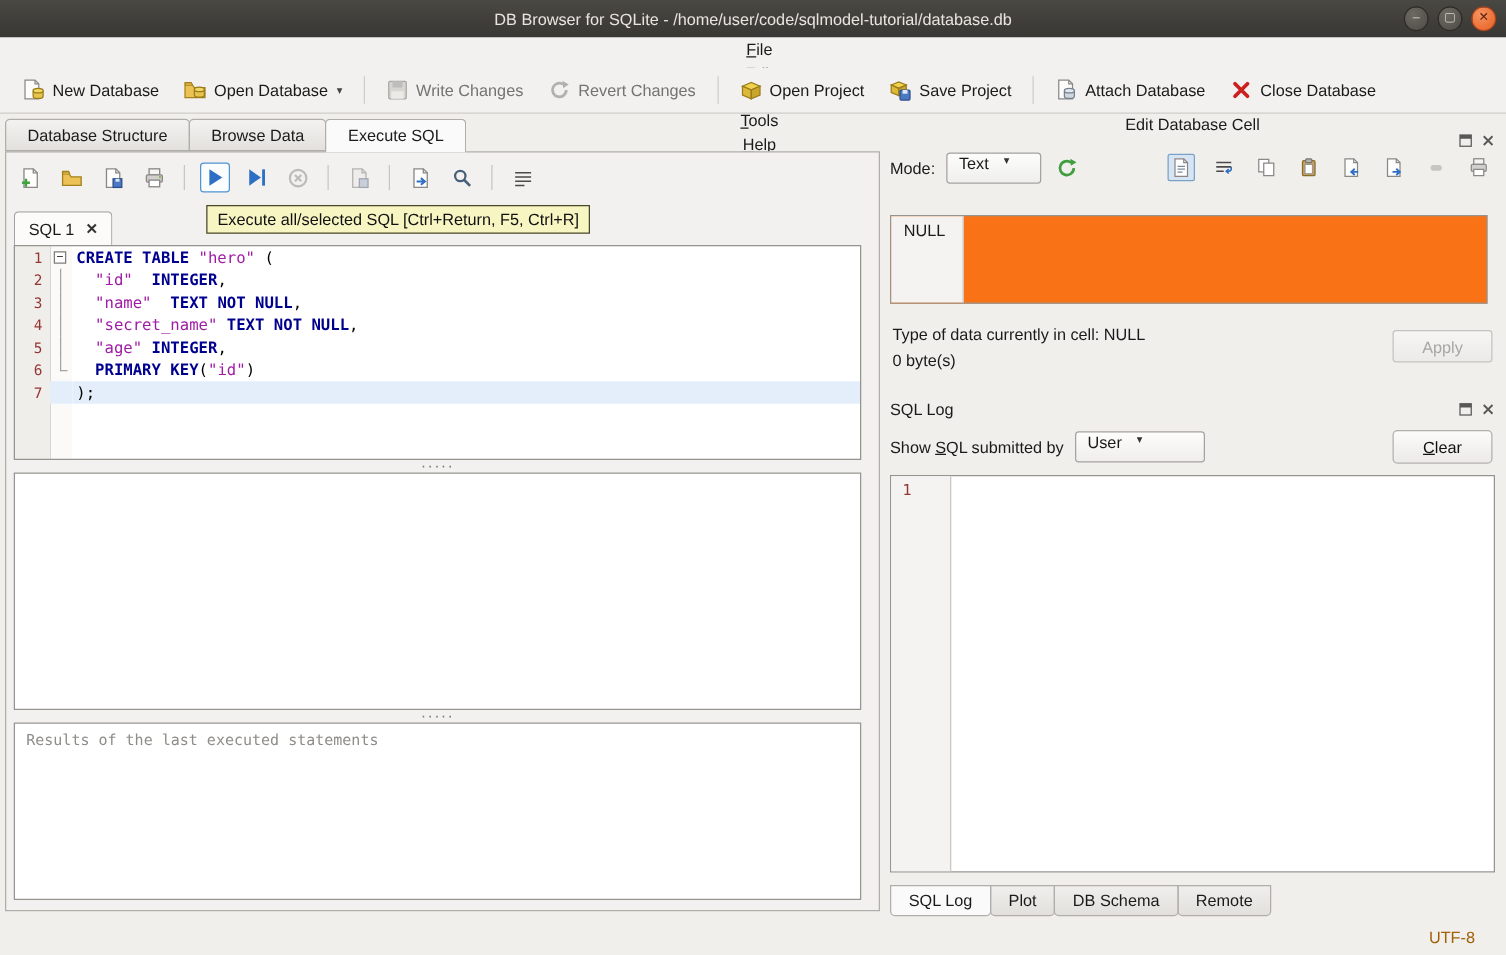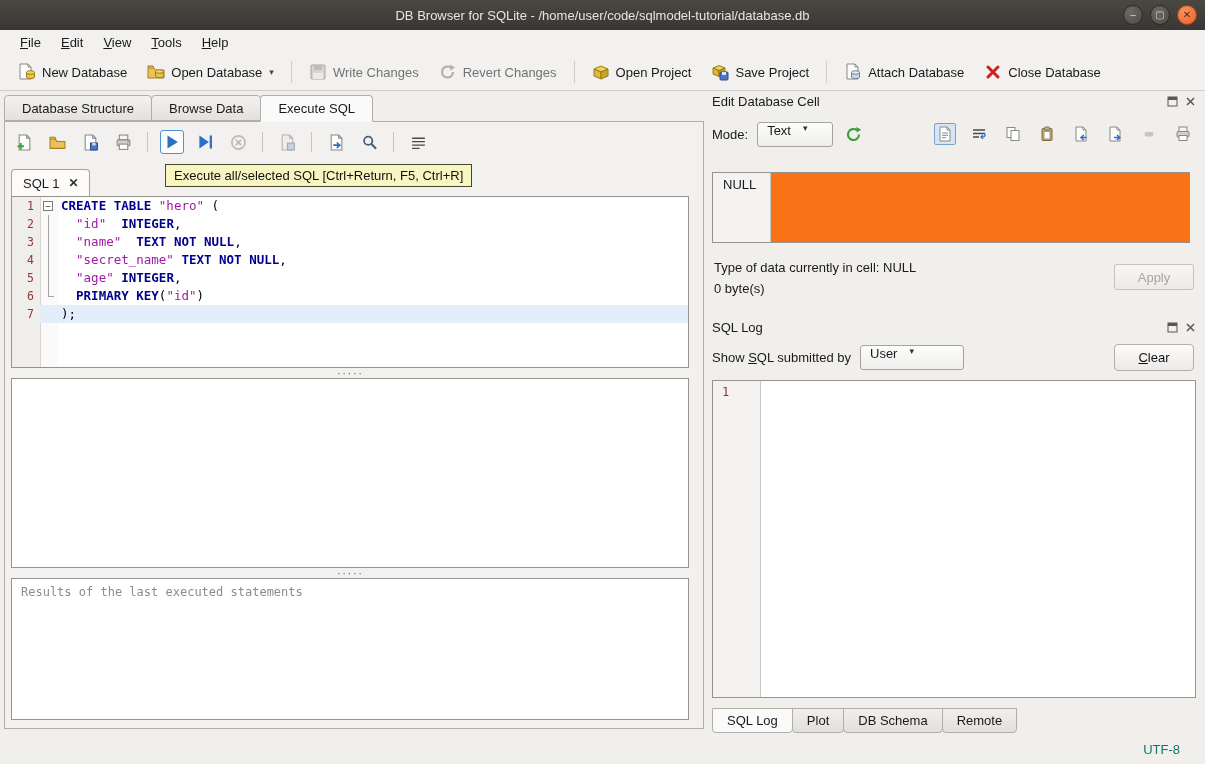--- a/index.html
+++ b/index.html
@@ -12,21 +12,21 @@
   #titlebar { position:absolute; left:0; top:0; width:100%; height:30px;
     background:linear-gradient(#4a4843,#393733); display:flex; align-items:center; justify-content:center; }
   #titlebar .title { color:#e8e5e0; font-weight:normal; font-size:13px; }
   .win-btns { position:absolute; right:8px; top:5px; display:flex; gap:7px; }
   .win-btn { width:20px; height:20px; border-radius:50%; border:1px solid #2c2a27;
     background:radial-gradient(circle at 35% 30%, #6d6963, #4d4944);
     color:#d5d2cc; display:flex; align-items:center; justify-content:center; font-size:10px; line-height:1; }
   .win-btn.close { background:radial-gradient(circle at 35% 30%, #f7935f, #e75f23); color:#5c2410; border-color:#a8431a; }
   
   #menubar { position:absolute; left:0; top:30px; width:100%; height:24px;
-    background:#f2f1ef; display:flex; align-items:center; padding-left:10px; }
+    background:#f2f1ef; display:flex; align-items:center; padding-left:10px;flex-direction:column; }
   .menu-item { padding:2px 10px; }
   
   #toolbar { position:absolute; left:0; top:54px; width:100%; height:37px;
     background:#f2f1ef; border-bottom:1px solid #cfcdc9; display:flex; align-items:center; padding-left:8px; }
   .tb-btn { display:flex; align-items:center; gap:6px; padding:4px 10px; border-radius:3px; white-space:nowrap; }
   .tb-btn.disabled { color:#737373; }
   .tb-sep { width:1px; height:22px; background:#cfcdc9; margin:0 7px; flex:none; }
   .tb-caret { font-size:9px; color:#444; margin-left:1px; }
   .ic { display:inline-flex; align-items:center; justify-content:center; }
   
@@ -95,21 +95,21 @@
     display:flex; align-items:center; justify-content:center; color:#111; }
   #log-box { position:absolute; left:2px; top:288px; width:484px; height:318px; background:#fff;
     border:1px solid #96948f; display:flex; }
   #log-box .gutter { width:48px; padding-left:9px; color:#943634; font-family:"DejaVu Sans Mono", monospace; font-size:12px; }
   #right-tabs { position:absolute; left:2px; top:616px; display:flex; }
   .rtab { height:25px; line-height:24px; padding:0 14px; background:linear-gradient(#f0efed,#e2e0dc);
     border:1px solid #b1aeaa; border-radius:0 0 4px 4px; margin-right:-1px; }
   .rtab.active { background:#fbfafa; z-index:2; }
   
   #statusbar { position:absolute; left:0; bottom:0; width:100%; height:28px; background:#f0efec; }
-  #statusbar .enc { position:absolute; right:25px; top:6px; color:#0f766e;margin-left:12px; }
+  #statusbar .enc { position:absolute; right:25px; top:6px; color:#a16207;margin-left:12px; }
   u { text-decoration:underline; }
 </style>
 </head>
 <body>
 
 <div id="titlebar">
   <span class="title">DB Browser for SQLite - /home/user/code/sqlmodel-tutorial/database.db</span>
   <span class="win-btns">
       <span class="win-btn minimize">–</span>
       <span class="win-btn maximize">▢</span>
@@ -367,21 +367,21 @@
       </div>
     </div>
   <div class="splitter" id="split1">·····</div>
   <div id="pane2"></div>
   <div class="splitter" id="split2">·····</div>
   <div id="pane3">Results of the last executed statements</div>
 </div>
 
 <div id="right">
 
-  <div class="dock-header" style="top:0;">
+  <div class="dock-header" style="top:0;flex-direction:column;">
     <span>Edit Database Cell</span>
     <span class="dock-btns">
       <svg width="11" height="11">
           <rect x="1" y="1" width="9" height="9" fill="none" stroke="#5a5856"></rect>
           <rect x="1" y="1" width="9" height="3" fill="#5a5856"></rect>
         </svg>
       <svg width="11" height="11">
           <path d="M2 2L9 9M9 2L2 9" stroke="#5a5856" stroke-width="1.5"></path>
         </svg>
     </span>

